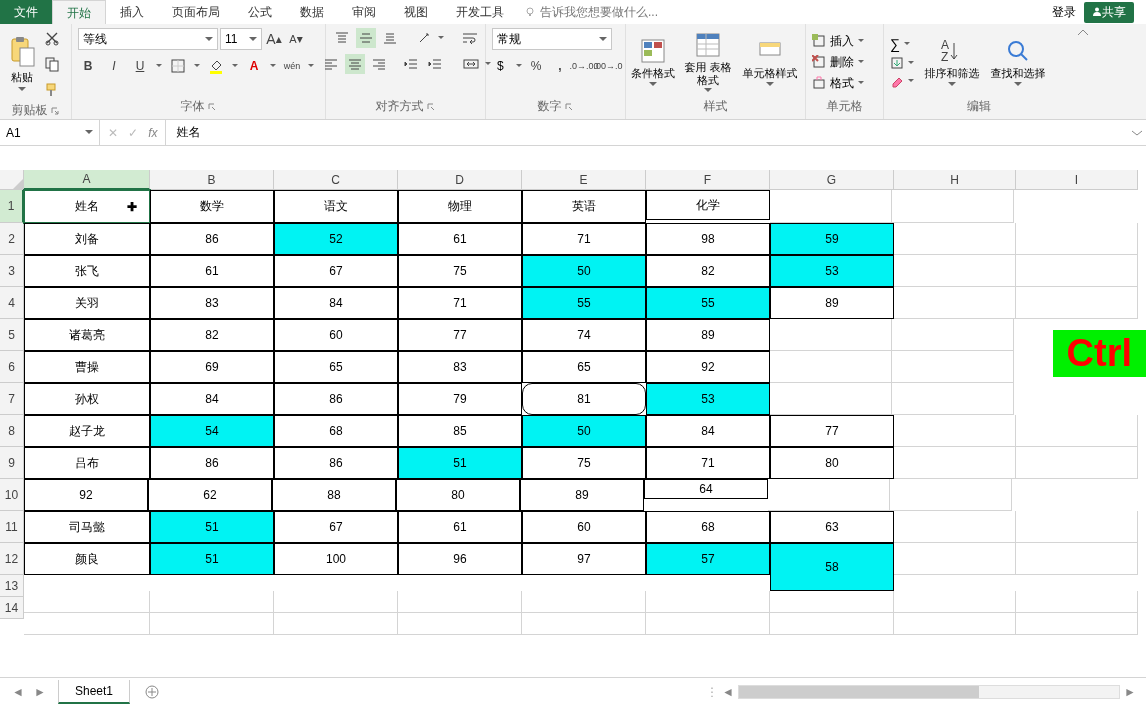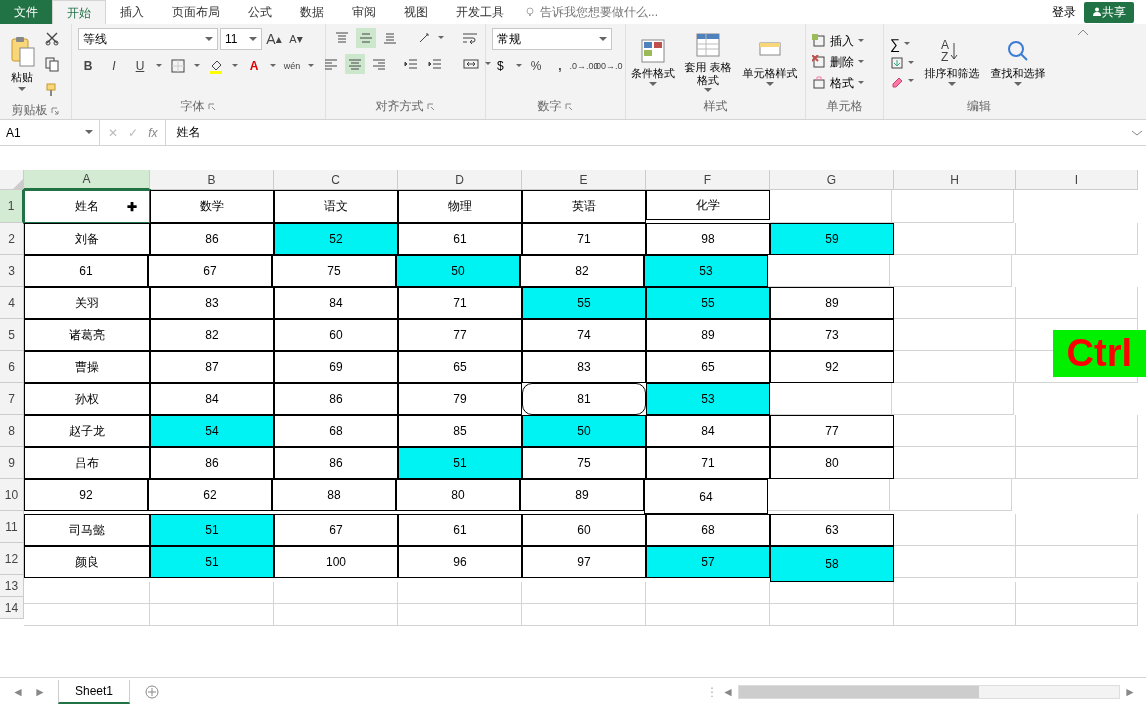--- a/index.html
+++ b/index.html
@@ -562,20 +562,21 @@
           <div class="cell cB bordered" style="height: 32px;">86</div>
           <div class="cell cC bordered hl" style="height: 32px;">52</div>
           <div class="cell cD bordered" style="height: 32px;">61</div>
           <div class="cell cE bordered" style="height: 32px;">71</div>
           <div class="cell cF bordered" style="height: 32px;">98</div>
           <div class="cell cG bordered hl" style="height: 32px;">59</div>
           <div class="cell cH" style="height: 32px;"></div>
           <div class="cell cI" style="height: 32px;"></div>
         </div>
         <div class="cellrow">
+          <div class="cell cA bordered" style="height: 32px;">张飞</div>
           <div class="cell cB bordered" style="height: 32px;">61</div>
           <div class="cell cC bordered" style="height: 32px;">67</div>
           <div class="cell cD bordered" style="height: 32px;">75</div>
           <div class="cell cE bordered hl" style="height: 32px;">50</div>
           <div class="cell cF bordered" style="height: 32px;">82</div>
           <div class="cell cG bordered hl" style="height: 32px;">53</div>
           <div class="cell cH" style="height: 32px;"></div>
           <div class="cell cI" style="height: 32px;"></div>
         </div>
         <div class="cellrow">
@@ -589,27 +590,25 @@
           <div class="cell cH" style="height: 32px;"></div>
           <div class="cell cI" style="height: 32px;"></div>
         </div>
         <div class="cellrow">
           <div class="cell cA bordered" style="height: 32px;">诸葛亮</div>
           <div class="cell cB bordered" style="height: 32px;">82</div>
           <div class="cell cC bordered" style="height: 32px;">60</div>
           <div class="cell cD bordered" style="height: 32px;">77</div>
           <div class="cell cE bordered" style="height: 32px;">74</div>
           <div class="cell cF bordered" style="height: 32px;">89</div>
-          <div class="cell cG bordered" style="height: 32px;">73</div>
           <div class="cell cH" style="height: 32px;"></div>
           <div class="cell cI" style="height: 32px;"></div>
         </div>
         <div class="cellrow">
           <div class="cell cA bordered" style="height: 32px;">曹操</div>
-          <div class="cell cB bordered" style="height: 32px;">87</div>
           <div class="cell cC bordered" style="height: 32px;">69</div>
           <div class="cell cD bordered" style="height: 32px;">65</div>
           <div class="cell cE bordered" style="height: 32px;">83</div>
           <div class="cell cF bordered" style="height: 32px;">65</div>
           <div class="cell cG bordered" style="height: 32px;">92</div>
           <div class="cell cH" style="height: 32px;"></div>
           <div class="cell cI" style="height: 32px;"></div>
         </div>
         <div class="cellrow">
           <div class="cell cA bordered" style="height: 32px;">孙权</div>
@@ -642,21 +641,21 @@
           <div class="cell cG bordered" style="height: 32px;">80</div>
           <div class="cell cH" style="height: 32px;"></div>
           <div class="cell cI" style="height: 32px;"></div>
         </div>
         <div class="cellrow">
           <div class="cell cB bordered" style="height: 32px;">92</div>
           <div class="cell cC bordered" style="height: 32px;">62</div>
           <div class="cell cD bordered" style="height: 32px;">88</div>
           <div class="cell cE bordered" style="height: 32px;">80</div>
           <div class="cell cF bordered" style="height: 32px;">89</div>
-          <div class="cell cG bordered" style="height: 35px;">64</div>
+          <div class="cell cG bordered" style="height: 20px;">64</div>
           <div class="cell cH" style="height: 32px;"></div>
           <div class="cell cI" style="height: 32px;"></div>
         </div>
         <div class="cellrow">
           <div class="cell cA bordered" style="height: 32px;">司马懿</div>
           <div class="cell cB bordered hl" style="height: 32px;">51</div>
           <div class="cell cC bordered" style="height: 32px;">67</div>
           <div class="cell cD bordered" style="height: 32px;">61</div>
           <div class="cell cE bordered" style="height: 32px;">60</div>
           <div class="cell cF bordered" style="height: 32px;">68</div>
@@ -664,21 +663,21 @@
           <div class="cell cH" style="height: 32px;"></div>
           <div class="cell cI" style="height: 32px;"></div>
         </div>
         <div class="cellrow">
           <div class="cell cA bordered" style="height: 32px;">颜良</div>
           <div class="cell cB bordered hl" style="height: 32px;">51</div>
           <div class="cell cC bordered" style="height: 32px;">100</div>
           <div class="cell cD bordered" style="height: 32px;">96</div>
           <div class="cell cE bordered" style="height: 32px;">97</div>
           <div class="cell cF bordered hl" style="height: 32px;">57</div>
-          <div class="cell cG bordered hl" style="height: 36px;">58</div>
+          <div class="cell cG bordered hl" style="height: 48px;">58</div>
           <div class="cell cH" style="height: 32px;"></div>
           <div class="cell cI" style="height: 32px;"></div>
         </div>
         <div class="cellrow">
           <div class="cell cA" style="height: 22px;"></div>
           <div class="cell cB" style="height: 22px;"></div>
           <div class="cell cC" style="height: 22px;"></div>
           <div class="cell cD" style="height: 22px;"></div>
           <div class="cell cE" style="height: 22px;"></div>
           <div class="cell cF" style="height: 22px;"></div>

